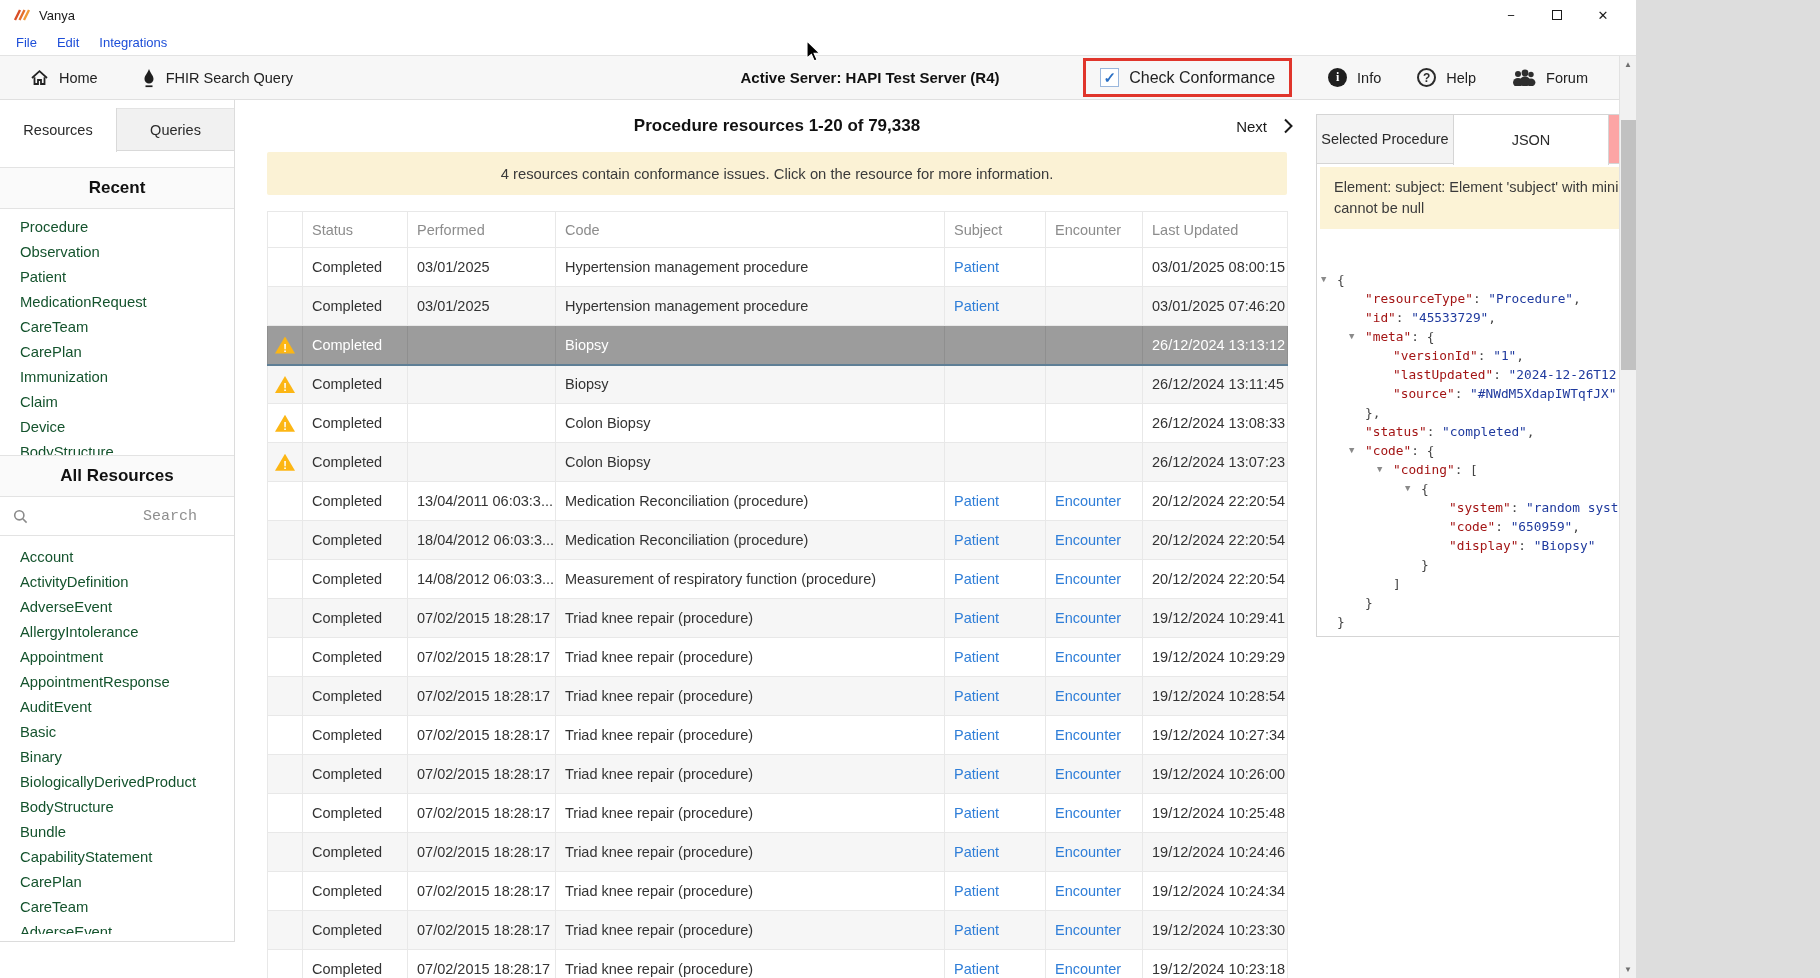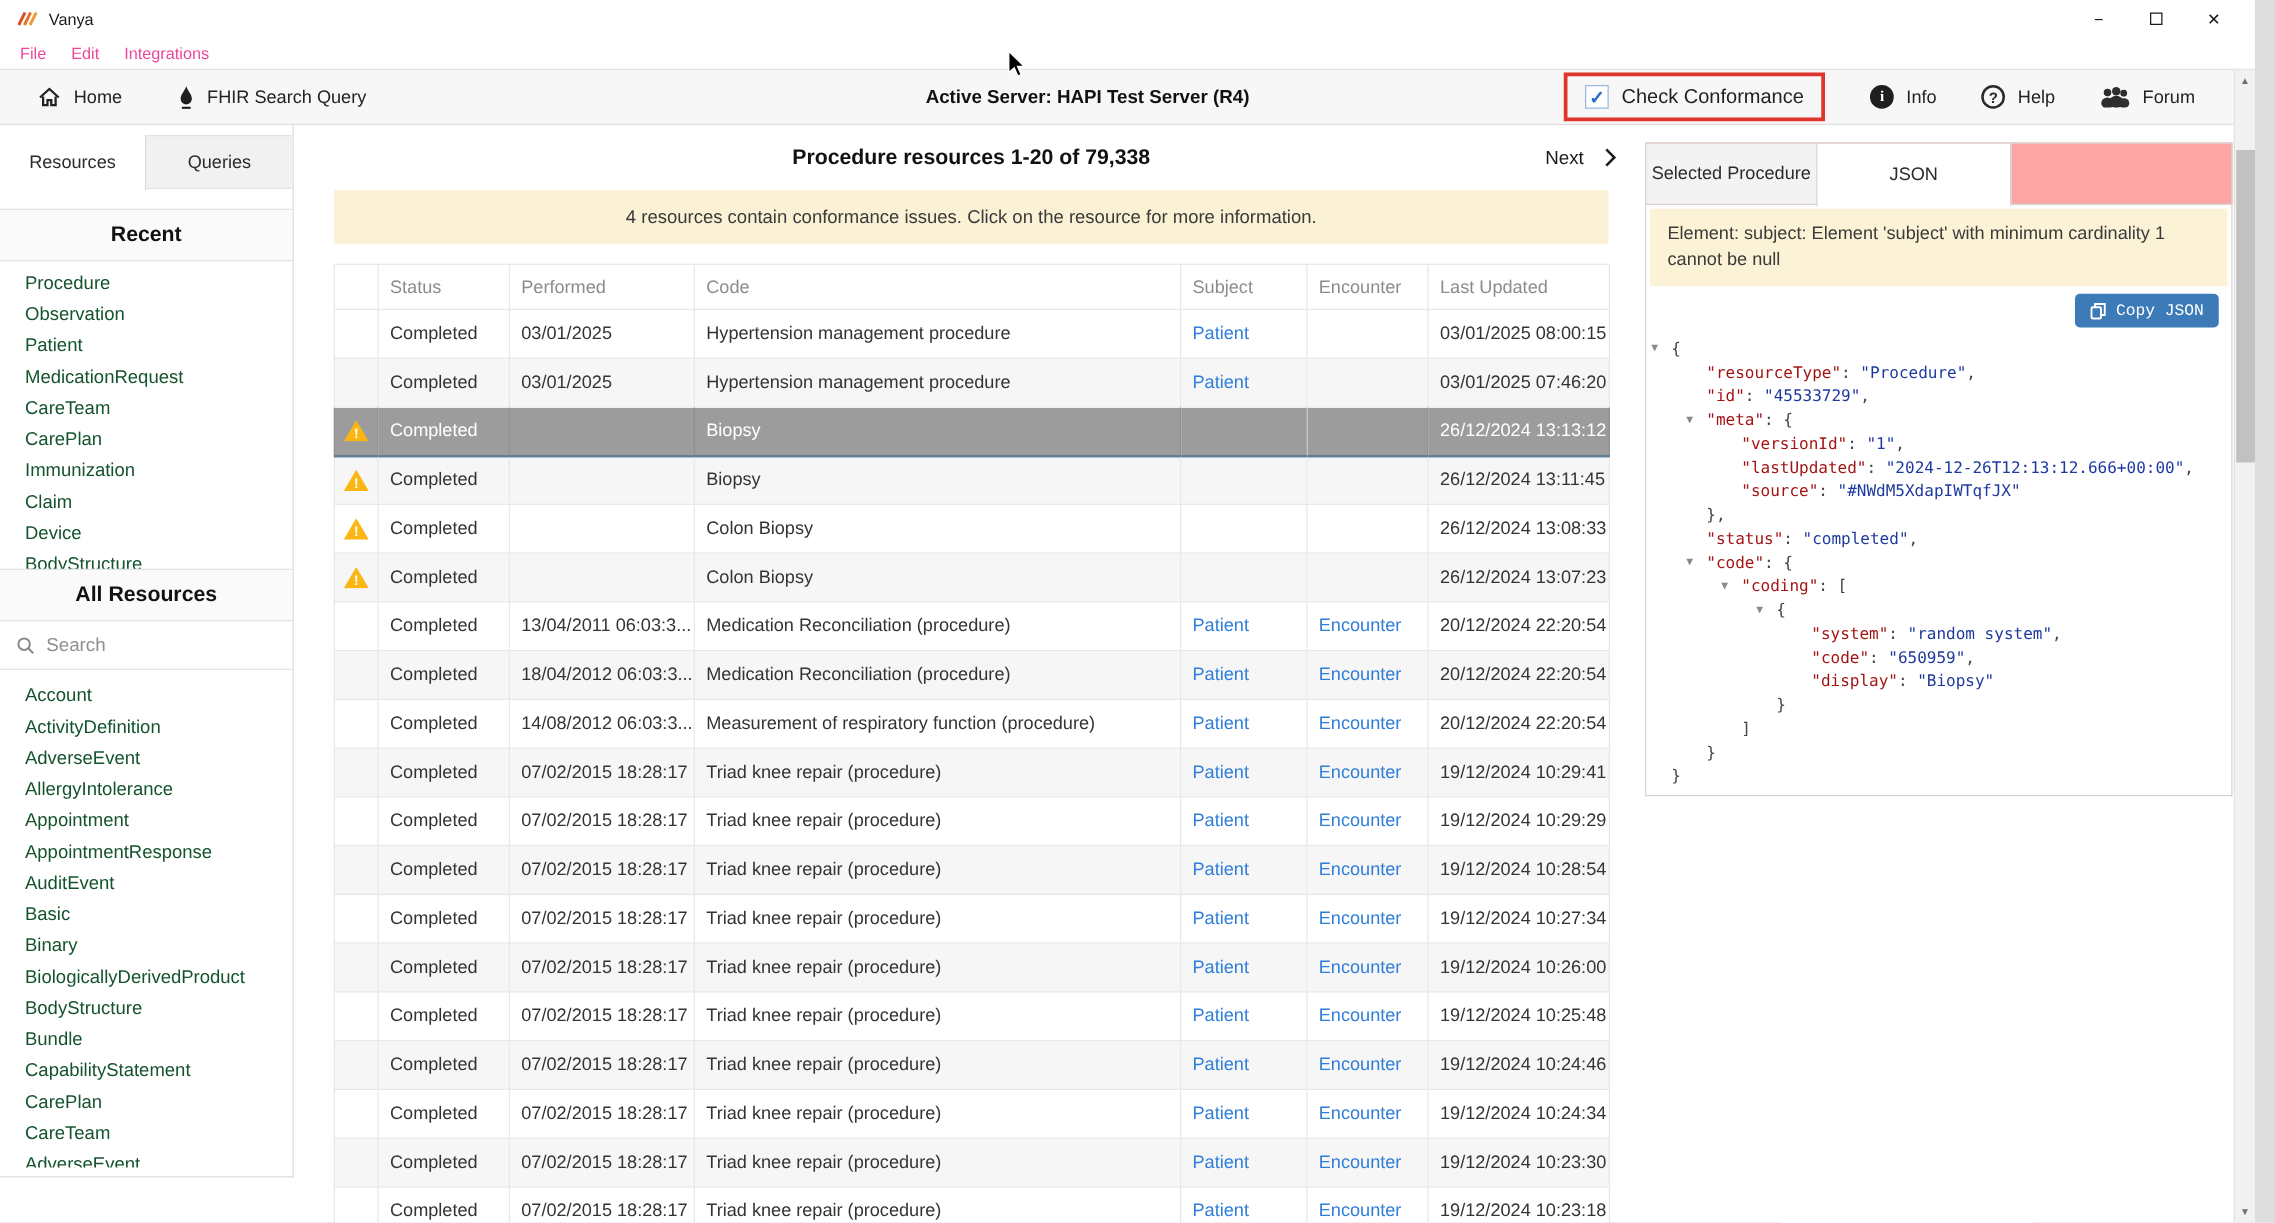--- a/index.html
+++ b/index.html
@@ -1,29 +1,29 @@
 <!DOCTYPE html>
 <html><head>
 <meta charset="utf-8">
 <style>
   * { margin:0; padding:0; box-sizing:border-box; }
   html,body { background:#ddd; }
-  .app{ width:1804px; height:978px; position:relative; background:#fff; overflow:hidden;
+  .app{ width:1636px; height:978px; position:relative; background:#fff; overflow:hidden;
         font-family:"Liberation Sans",sans-serif; color:#222; }
 
   
   .titlebar{ height:30px; display:flex; align-items:center; padding-left:12px; background:#fff; }
   .app-title{ font-size:13px; color:#1a1a1a; margin-left:8px; }
   .win-controls{ margin-left:auto; margin-right:10px; display:flex; height:100%; }
   .win-btn{ width:46px; display:flex; align-items:center; justify-content:center; font-size:13px; color:#1a1a1a; }
   .maxbox{ width:10px; height:10px; border:1px solid #1a1a1a; display:inline-block; }
 
   
   .menubar{ height:26px; display:flex; align-items:center; padding-left:6px; background:#fff;
-            border-bottom:1px solid #e3e3e3; font-size:13px; color:#ec4899; }
+            border-bottom:1px solid #e3e3e3; font-size:13px; color:#1d4ed8; }
   .menu-item{ padding:0 10px; }
 
   
   .toolbar{ height:44px; background:#f7f7f7; border-bottom:1px solid #e0e0e0;
             display:flex; align-items:center; position:relative; }
   .tb-left{ margin-left:30px; display:flex; align-items:center; gap:44px; }
   .tb-btn{ display:flex; align-items:center; gap:10px; font-size:14.5px; color:#222; }
   .tb-center{ position:absolute; left:870px; transform:translateX(-50%); font-weight:700;
               font-size:15px; color:#111; }
   .tb-right{ margin-left:auto; margin-right:48px; display:flex; align-items:center; gap:36px; }
@@ -50,21 +50,21 @@
   .sb-header{ height:42px; background:#fafafa; border-top:1px solid #e3e3e3; border-bottom:1px solid #e3e3e3;
               display:flex; align-items:center; justify-content:center; font-weight:700; font-size:17px; color:#111; }
   .sb-header.recent{ margin-top:16px; }
   .sb-list{ padding-top:5px; overflow:hidden; }
   .sb-list.recent{ height:246px; }
   .sb-list.all{ height:398px; padding-top:8px; }
   .sb-item{ height:25px; display:flex; align-items:center; padding-left:20px; font-size:14.8px; color:#14532d; }
   .sb-search{ height:39px; border-bottom:1px solid #e3e3e3; display:flex; align-items:center;
               padding-left:13px; gap:9px; }
   .sb-search input{ border:none; outline:none; font-size:15px; width:160px; background:transparent;
-                    font-family:Liberation Sans, sans-serif; color:#a16207; }
+                    font-family:Liberation Mono, monospace; color:#a16207;text-align:right; }
   .sb-search input::placeholder{ color:#8f8f8f; }
 
   
   .main{ width:1020px; min-width:1020px; margin-left:32px; }
   .main-titlebar{ height:52px; position:relative; display:flex; align-items:center; justify-content:center; }
   .main-title{ font-size:17px; font-weight:700; color:#111; }
   .next-btn{ position:absolute; right:-6px; display:flex; align-items:center; gap:16px; font-size:15px; color:#1a1a1a;margin-left:16px; }
   .banner{ height:43px; background:#fbf2d5; display:flex; align-items:center; justify-content:center;
            font-size:14.8px; color:#3a3a3a; border-radius:2px; }
   .tablewrap{ margin-top:16px; }

